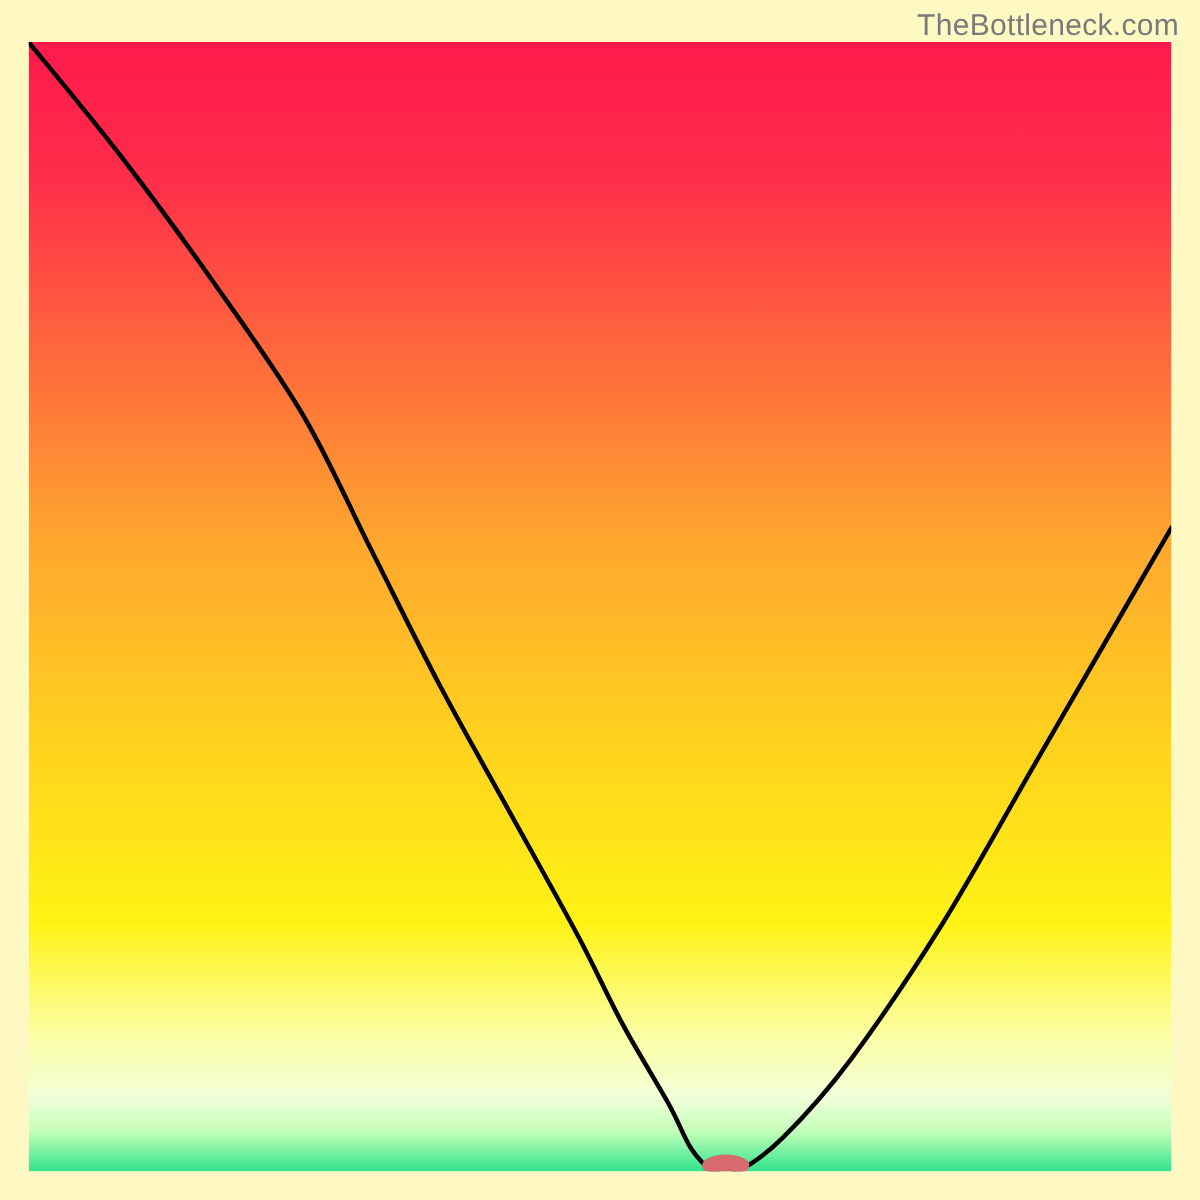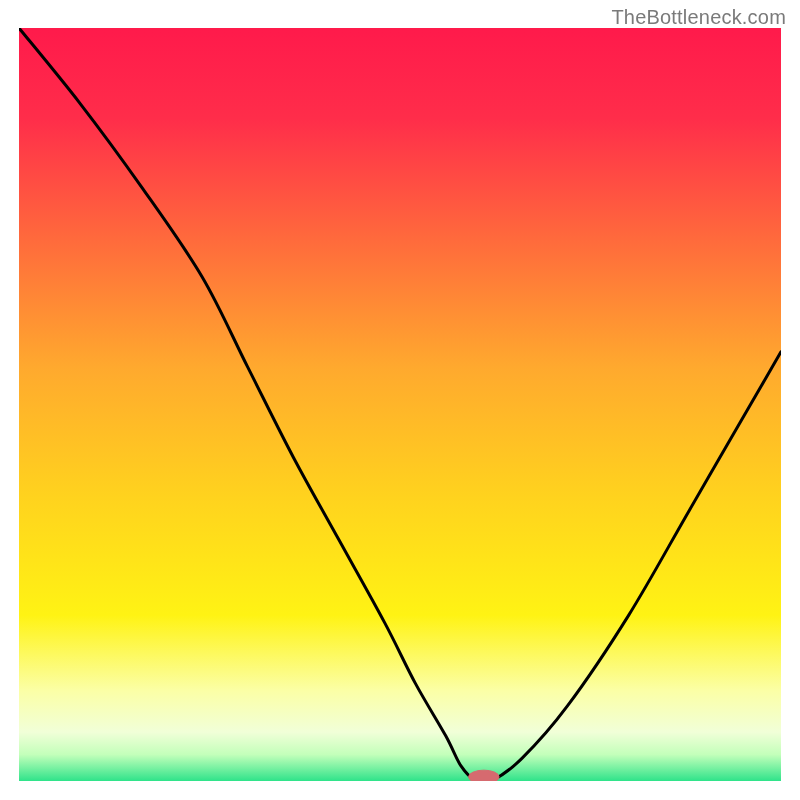--- a/index.html
+++ b/index.html
@@ -8,21 +8,21 @@
     width: 800px;
     height: 800px;
     background: #000;
     overflow: hidden;
     font-family: Arial, Helvetica, sans-serif;
   }
   .frame {
     position: relative;
     width: 800px;
     height: 800px;
-    background: #ffffff;
+    background: #fef9c3;
   }
   .watermark {
     position: absolute;
     top: 6px;
     right: 14px;
     color: #7a7a7a;
     font-size: 20px;
     font-weight: 500;
     letter-spacing: 0.2px;
     z-index: 5;

